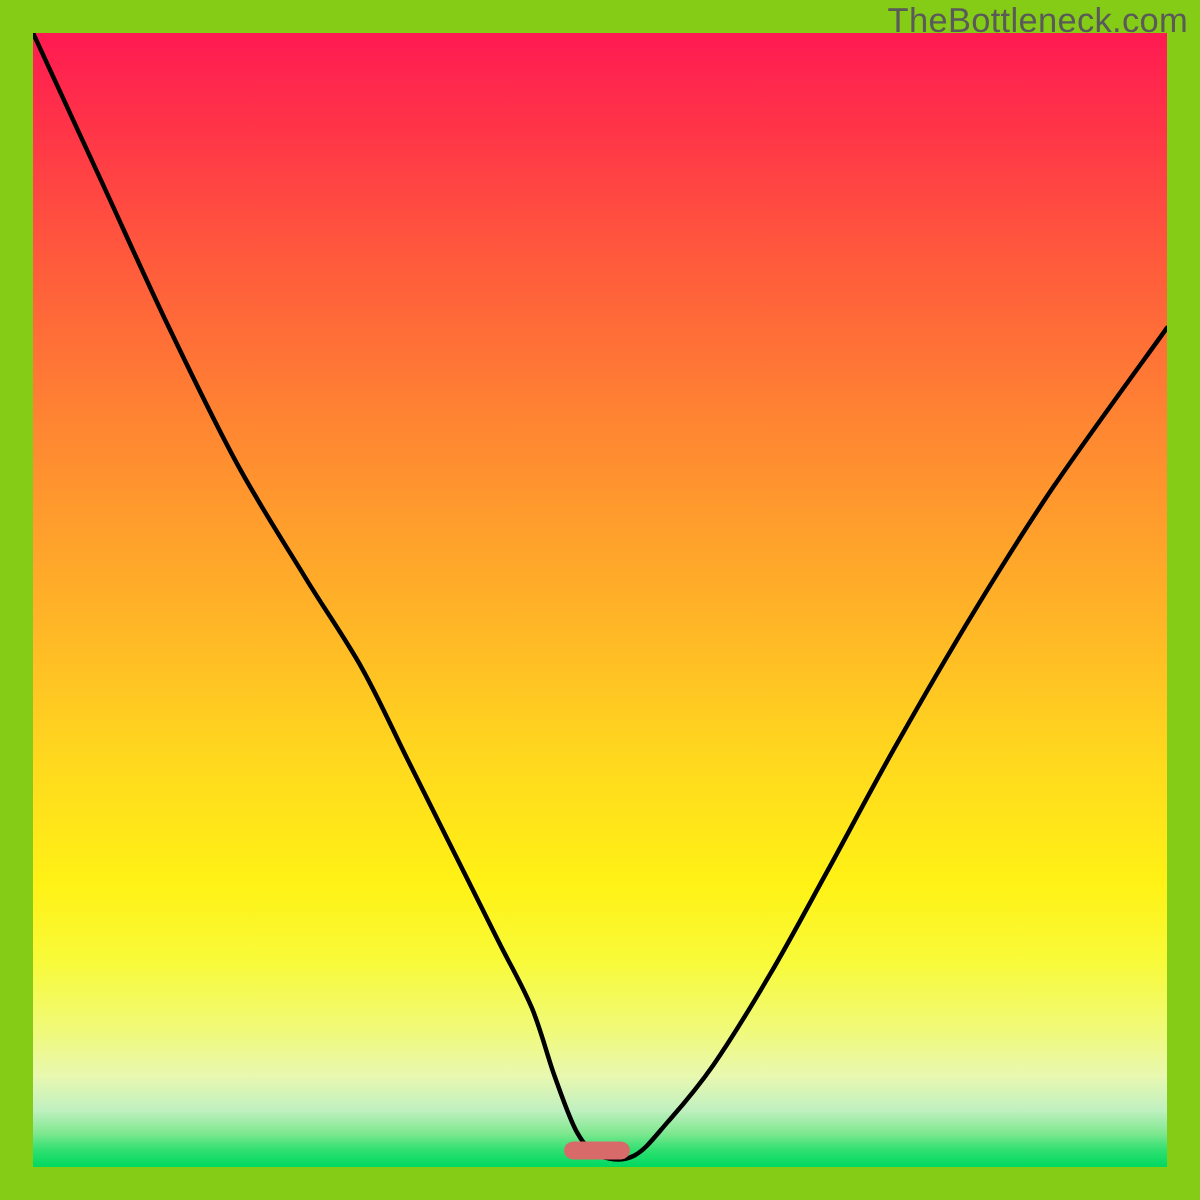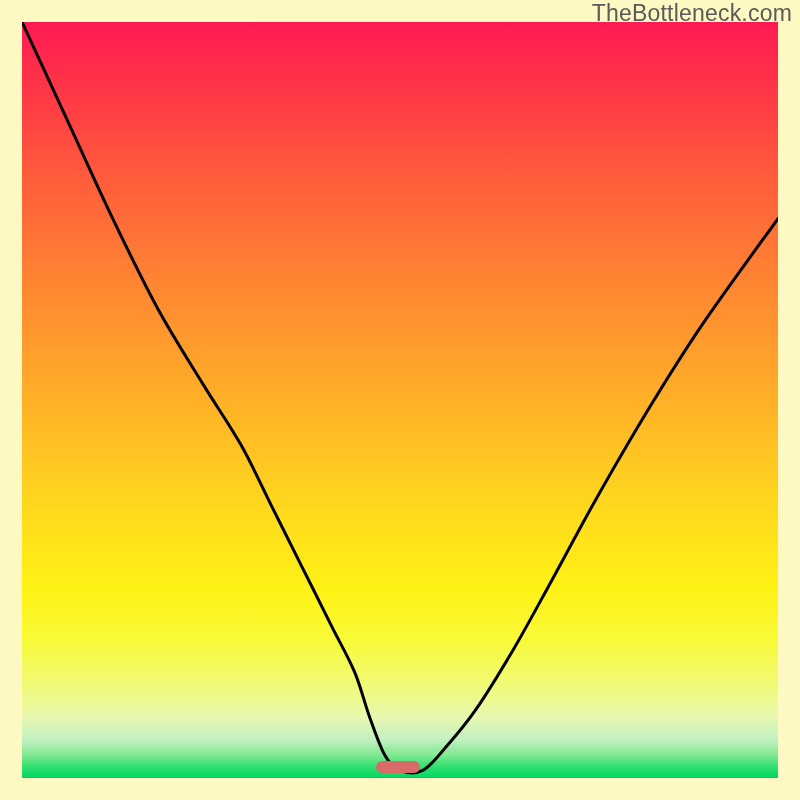--- a/index.html
+++ b/index.html
@@ -8,21 +8,21 @@
     width: 800px;
     height: 800px;
     overflow: hidden;
     background: #000;
     font-family: Arial, Helvetica, sans-serif;
   }
   .outer {
     position: relative;
     width: 800px;
     height: 800px;
-    background: #fef9c3;
+    background: #84cc16;
   }
   .plot {
     position: absolute;
     left: 22px;
     top: 22px;
     width: 756px;
     height: 756px;
     overflow: hidden;
   }
   .gradient-fill {

